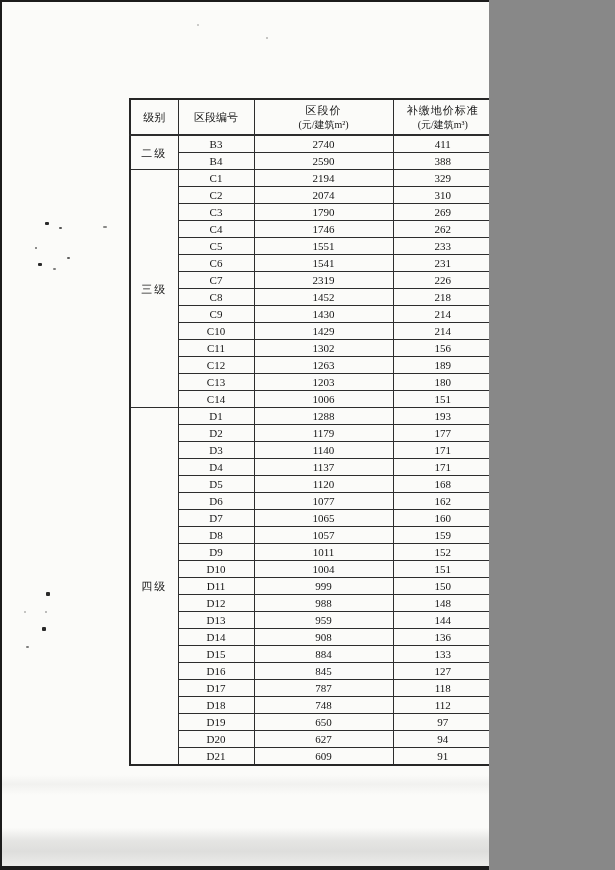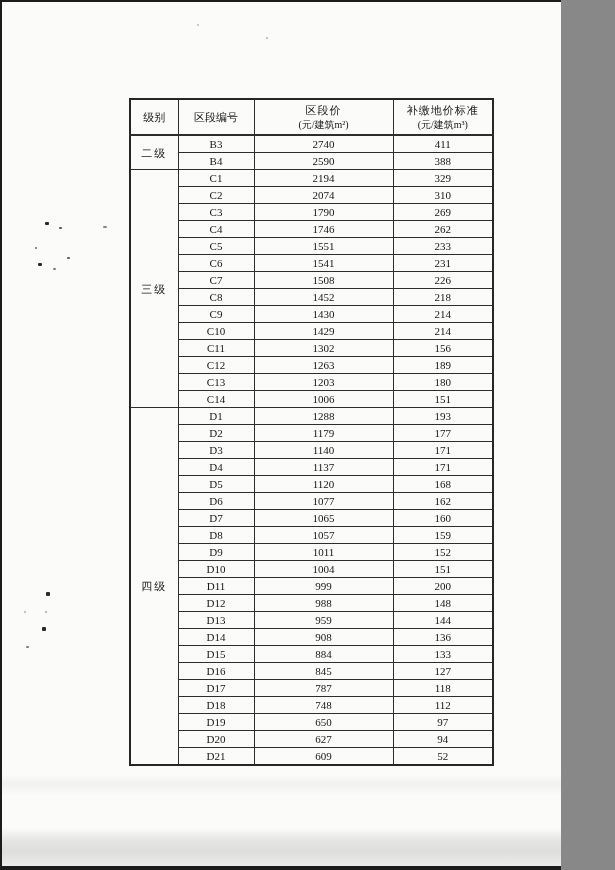--- a/index.html
+++ b/index.html
@@ -1,18 +1,18 @@
 <!DOCTYPE html>
 <html><head>
 <meta charset="utf-8">
 <style>
   html,body{margin:0;padding:0;}
   body{width:615px;height:870px;background:#888;font-family:"Liberation Serif","DejaVu Serif",serif;}
   .scan-page{
-    position:relative;width:561px;height:870px;overflow:hidden;
+    position:relative;width:489px;height:870px;overflow:hidden;
     background:#fbfbf9;box-sizing:border-box;
   }
   
   .edge{position:absolute;background:#1c1c1c;}
   .edge-top{left:0;top:0;width:615px;height:2px;}
   .edge-left{left:0;top:0;width:2px;height:870px;}
   .edge-bottom{left:0;top:866px;width:615px;height:4px;}
   .edge-right{left:612px;top:0;width:3px;height:870px;}
   .edge-artifact{position:absolute;left:600px;top:738px;width:2px;height:132px;background:#3a3a3a;opacity:.55;transform:rotate(3deg);}
   
@@ -133,21 +133,21 @@
           <td>1551</td>
           <td>233</td>
         </tr>
         <tr>
           <td>C6</td>
           <td>1541</td>
           <td>231</td>
         </tr>
         <tr>
           <td>C7</td>
-          <td>1508</td>
+          <td>2319</td>
           <td>226</td>
         </tr>
         <tr>
           <td>C8</td>
           <td>1452</td>
           <td>218</td>
         </tr>
         <tr>
           <td>C9</td>
           <td>1430</td>
@@ -225,21 +225,21 @@
           <td>152</td>
         </tr>
         <tr>
           <td>D10</td>
           <td>1004</td>
           <td>151</td>
         </tr>
         <tr>
           <td>D11</td>
           <td>999</td>
-          <td>200</td>
+          <td>150</td>
         </tr>
         <tr>
           <td>D12</td>
           <td>988</td>
           <td>148</td>
         </tr>
         <tr>
           <td>D13</td>
           <td>959</td>
           <td>144</td>
@@ -275,21 +275,21 @@
           <td>97</td>
         </tr>
         <tr>
           <td>D20</td>
           <td>627</td>
           <td>94</td>
         </tr>
         <tr>
           <td>D21</td>
           <td>609</td>
-          <td>52</td>
+          <td>91</td>
         </tr>
       </tbody>
   </table>
 
 
   <div class="speck s1"></div>
   <div class="speck s2"></div>
   <div class="speck s3"></div>
   <div class="speck s4"></div>
   <div class="speck s5"></div>

